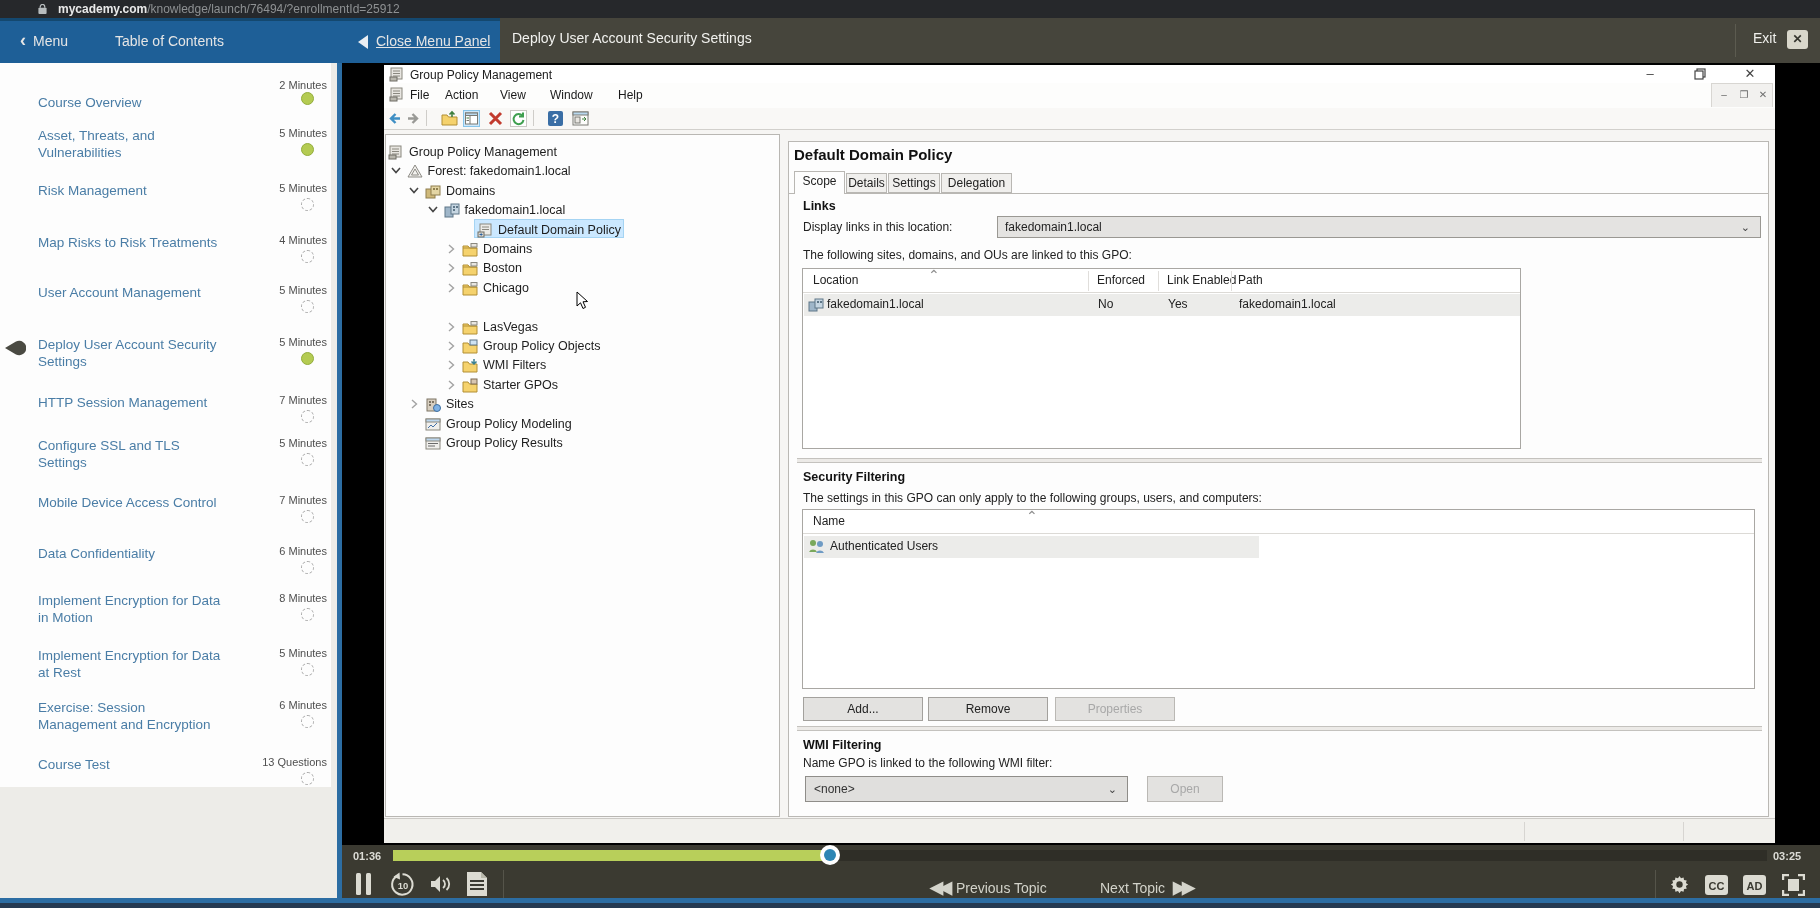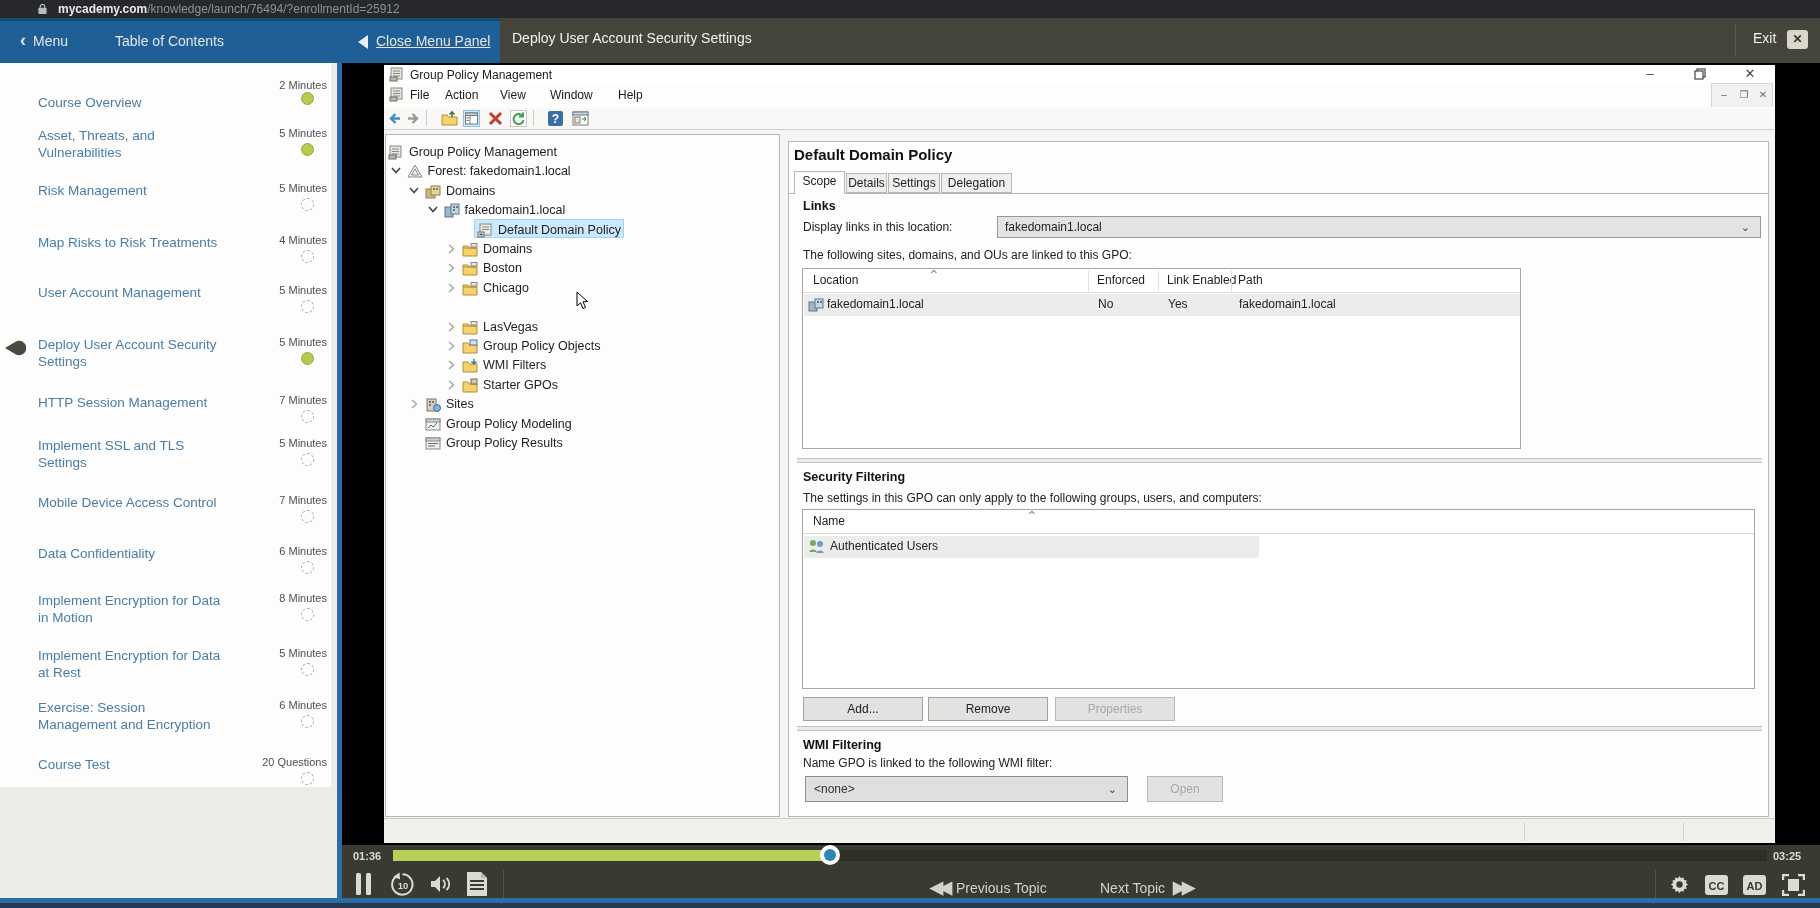--- a/index.html
+++ b/index.html
@@ -148,21 +148,21 @@
             <path d="M1 8 L12 1.5 A7.2 7.2 0 1 1 12 14.5 Z" fill="#4a4a42"></path>
           </svg>
         </div>
       </div>
       <div class="toc-item" style="top: 332px;">
         <div class="toc-title">HTTP Session Management</div>
         <div class="toc-duration" style="top:-1px">7 Minutes</div>
         <div class="toc-status pending" style="right:21px; top:15px"></div>
       </div>
       <div class="toc-item" style="top: 375px;">
-        <div class="toc-title">Implement SSL and TLS
+        <div class="toc-title">Configure SSL and TLS
 Settings</div>
         <div class="toc-duration" style="top:-1px">5 Minutes</div>
         <div class="toc-status pending" style="right:21px; top:15px"></div>
       </div>
       <div class="toc-item" style="top: 432px;">
         <div class="toc-title">Mobile Device Access Control</div>
         <div class="toc-duration" style="top:-1px">7 Minutes</div>
         <div class="toc-status pending" style="right:21px; top:15px"></div>
       </div>
       <div class="toc-item" style="top: 483px;">
@@ -183,21 +183,21 @@
         <div class="toc-status pending" style="right:21px; top:15px"></div>
       </div>
       <div class="toc-item" style="top: 637px;">
         <div class="toc-title">Exercise: Session
 Management and Encryption</div>
         <div class="toc-duration" style="top:-1px">6 Minutes</div>
         <div class="toc-status pending" style="right:21px; top:15px"></div>
       </div>
       <div class="toc-item" style="top: 694px;">
         <div class="toc-title">Course Test</div>
-        <div class="toc-duration" style="top:-1px">20 Questions</div>
+        <div class="toc-duration" style="top:-1px">13 Questions</div>
         <div class="toc-status pending" style="right:21px; top:15px"></div>
       </div>
     </div>
 </div>
 
 <div id="video">
   <div id="gpm-window">
       <div id="titlebar">
         <div style="position:absolute;left:5px;top:2px">
           <svg width="16" height="15" viewBox="0 0 16 15">

